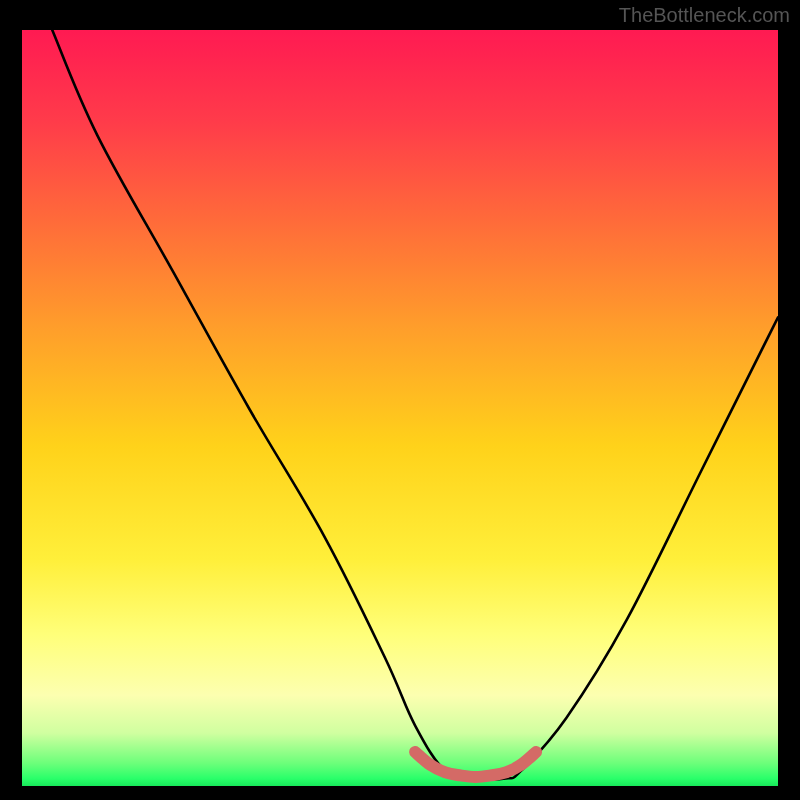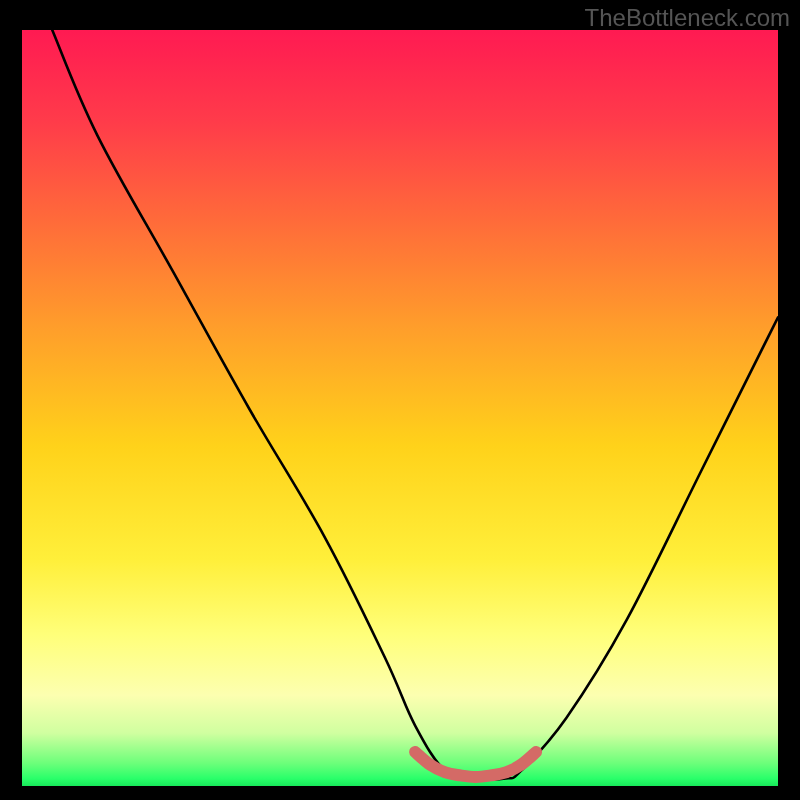--- a/index.html
+++ b/index.html
@@ -9,21 +9,21 @@
     height: 800px;
     background: #000;
     font-family: Arial, Helvetica, sans-serif;
     overflow: hidden;
   }
   .watermark {
     position: absolute;
     top: 4px;
     right: 10px;
     color: #555;
-    font-size: 24px;
+    font-size: 20px;
     font-family: Arial, sans-serif;
     z-index: 10;
     margin-left: 28px;
   }
   .plot-area {
     position: absolute;
     left: 22px;
     top: 30px;
     width: 756px;
     height: 756px;

